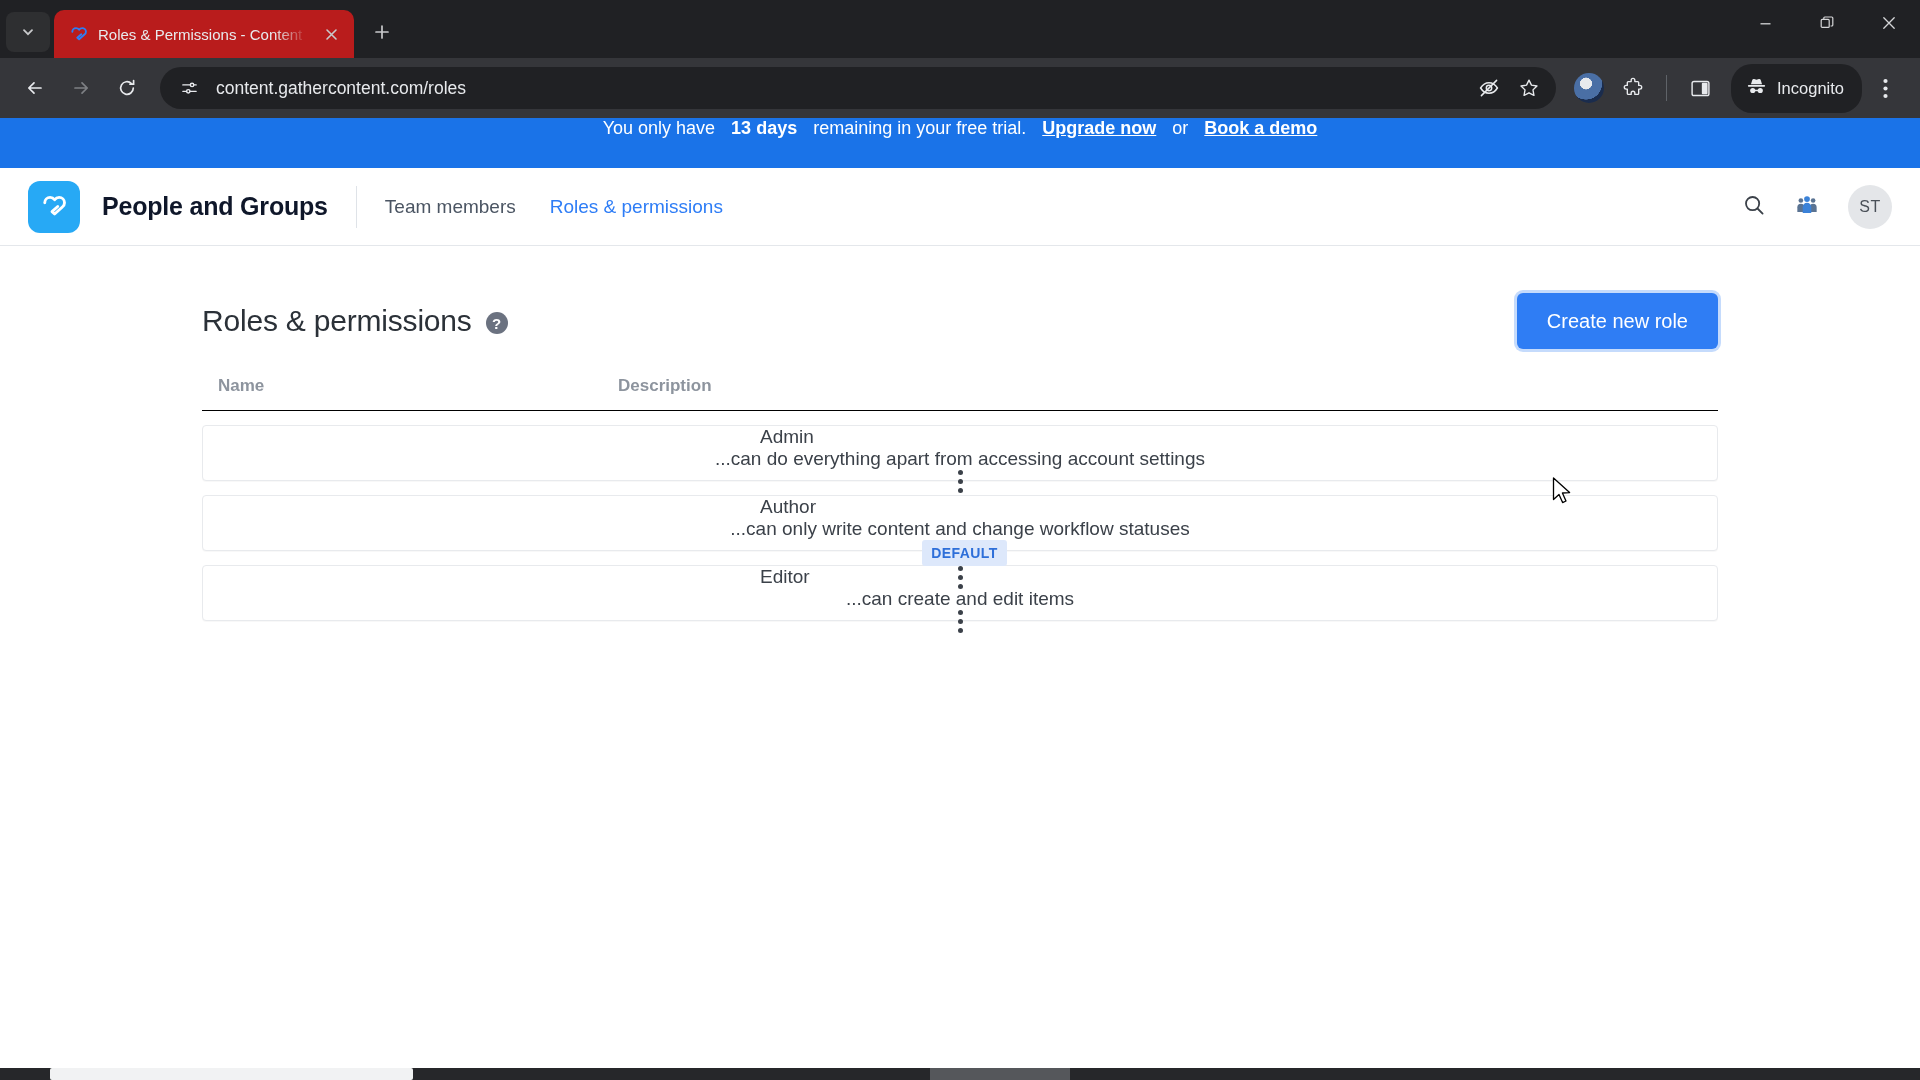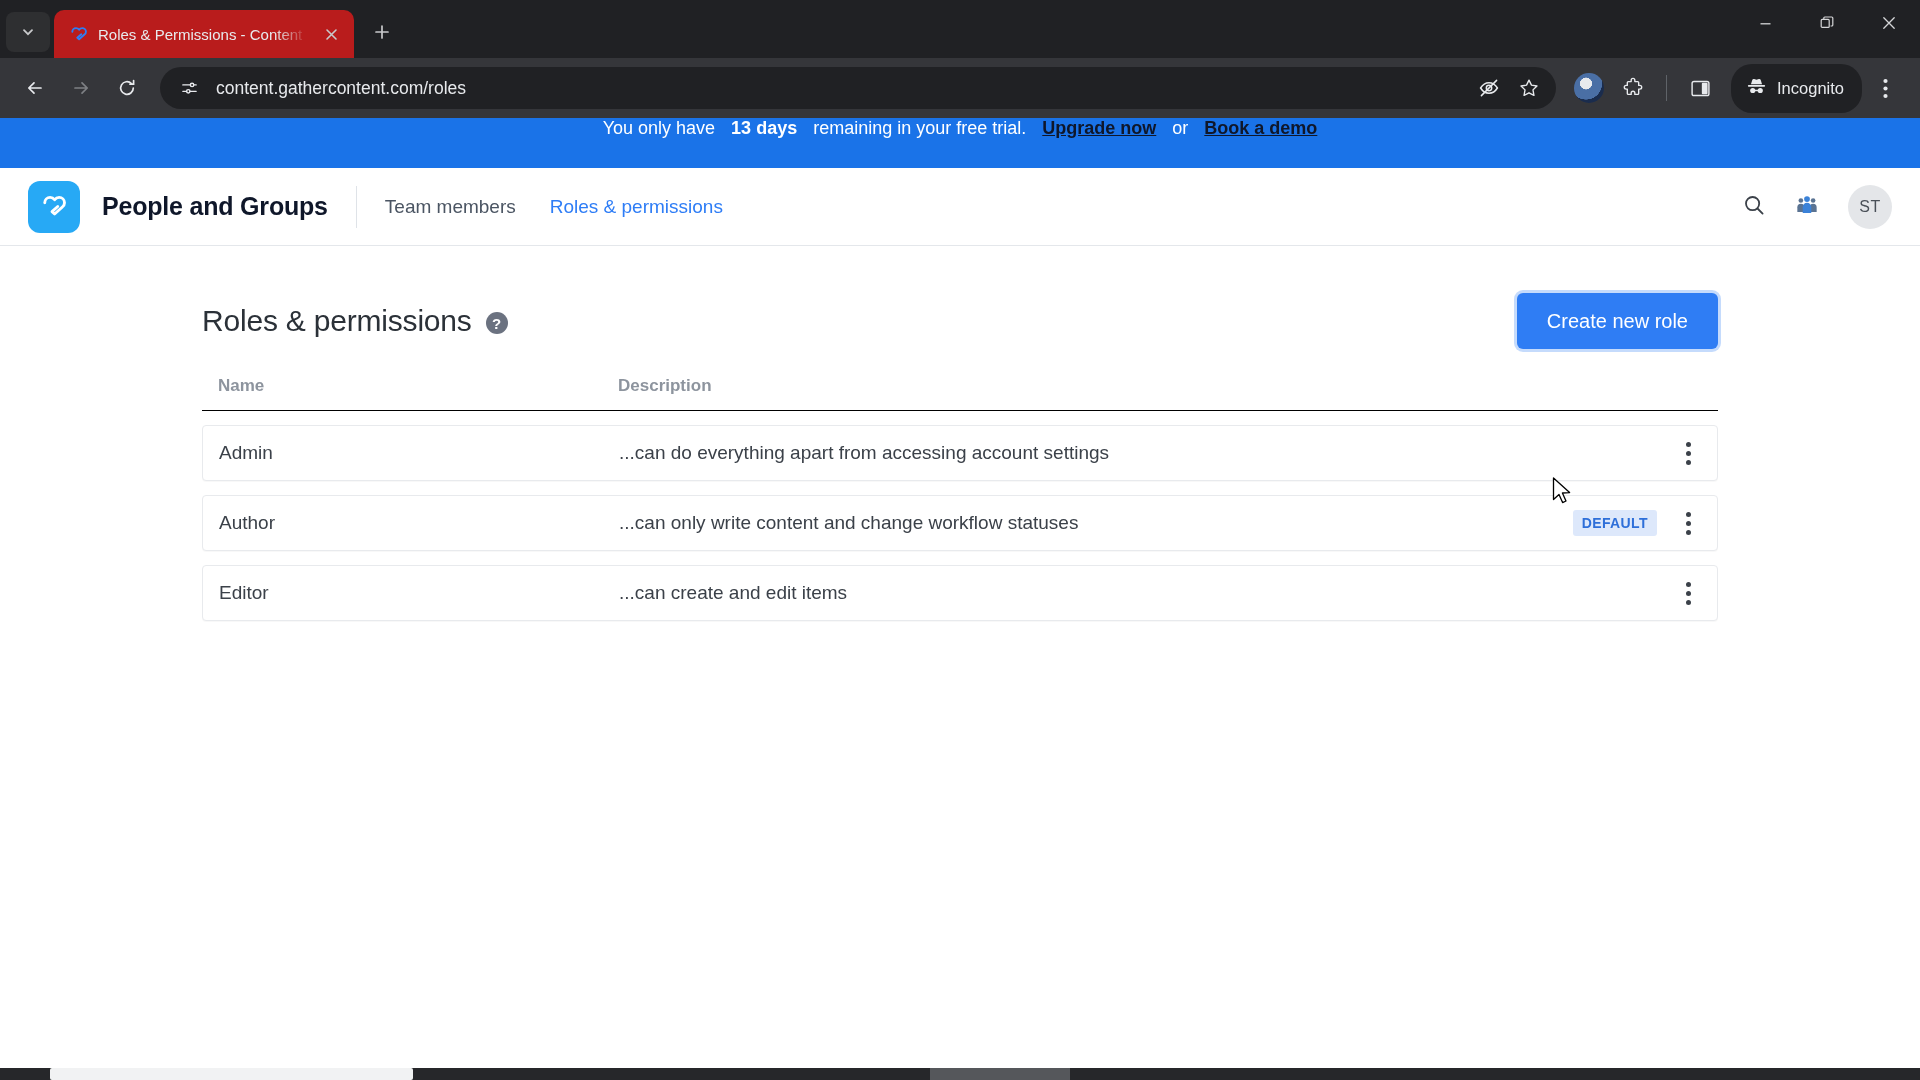--- a/index.html
+++ b/index.html
@@ -58,21 +58,21 @@
   .profile-dot { width:30px; height:30px; border-radius:50%; background:radial-gradient(circle at 40% 35%, #e8eaed 0 22%, #4a6fa5 23% 60%, #1a2c4d 61% 100%); }
 
   
   .viewport { flex: 1 1 auto; background: #ffffff; position: relative; overflow: hidden; }
 
   .trial-banner {
     height: 50px; background: #1a73e8; color: #ffffff; display: flex; 
     justify-content: center; font-size: 18px; gap: 16px;
   }
   .trial-banner .strong { font-weight: bold; }
-  .trial-banner a { color: #0f172a; text-decoration: underline; font-weight: bold; }
+  .trial-banner a { color: #ffffff; text-decoration: underline; font-weight: bold; }
 
   .app-header {
     height: 78px; background: #ffffff; border-bottom: 1px solid #e4e7eb;
     display: flex; align-items: center; padding: 0 28px 0 28px;
   }
   .logo {
     width: 52px; height: 52px; border-radius: 12px; background: #27a9f5;
     display:flex; align-items:center; justify-content:center; flex:0 0 52px;
   }
   .app-title { font-size: 25px; font-weight: bold; color: #0f172a; margin-left: 22px; letter-spacing: -0.2px;}
@@ -103,20 +103,21 @@
   }
 
   .table { margin-top: 24px; }
   .thead { display: flex; padding: 0 16px 14px 16px; border-bottom: 1px solid #000000; }
   .th { color: #8d949e; font-size: 17px; font-weight: bold; }
   .th.name { width: 400px; }
   .row {
     display: flex; align-items: center; height: 56px; background: #ffffff;
     border: 1px solid #e8eaed; border-radius: 4px; margin-top: 14px; padding: 0 16px;
     box-shadow: 0 1px 1px rgba(16,24,40,0.03);
+    flex-direction: column;
   }
   .cell-name { width: 400px; font-size: 19px; color: #3b4149; }
   .cell-desc { flex: 1 1 auto; font-size: 19px; color: #3b4149; }
   .badge {
     background: #dde8fb; color: #2e6fd9; font-size: 14px; font-weight: bold;
     padding: 5px 9px; border-radius: 3px; letter-spacing: .4px; margin-right: 18px; margin-left: 27px;
   }
   .kebab { width: 26px; display:flex; flex-direction:column; align-items:center; gap:4px; }
   .kebab i { width:5px; height:5px; border-radius:50%; background:#3b4149; display:block;}
 

